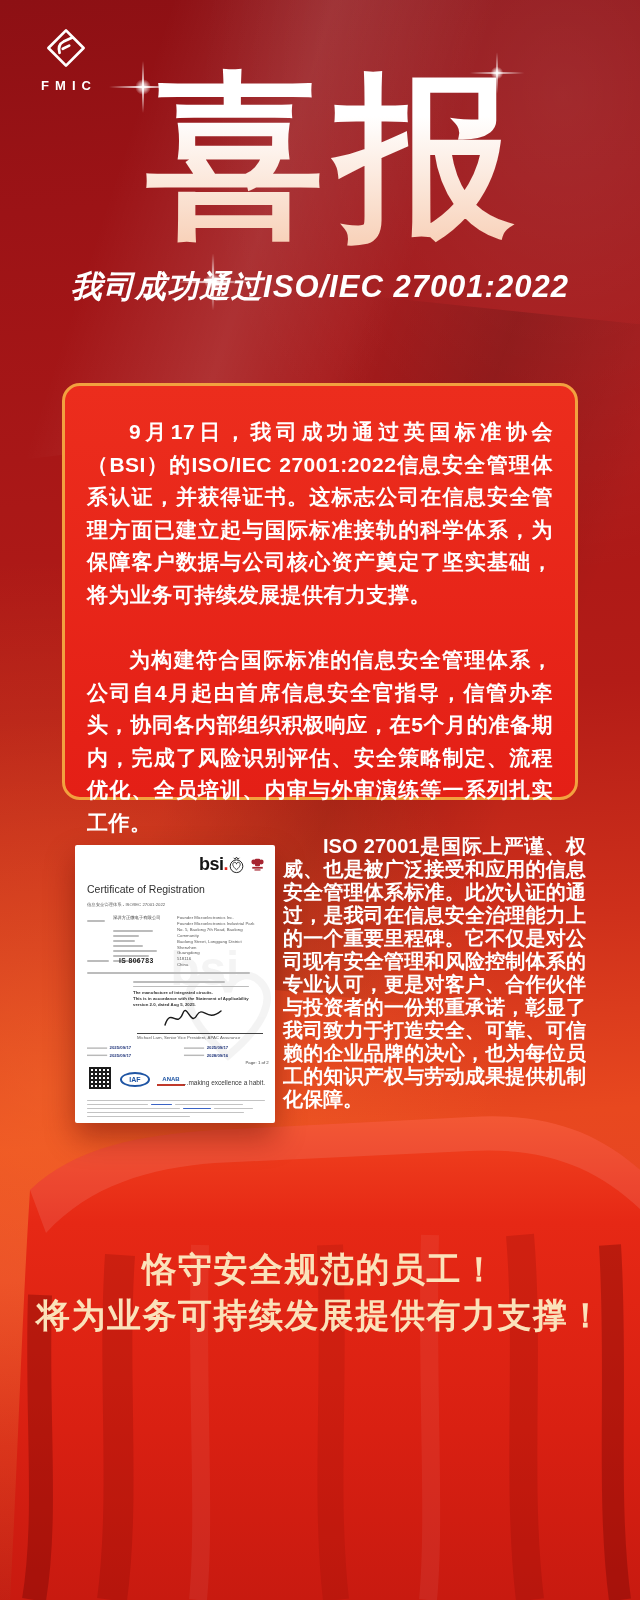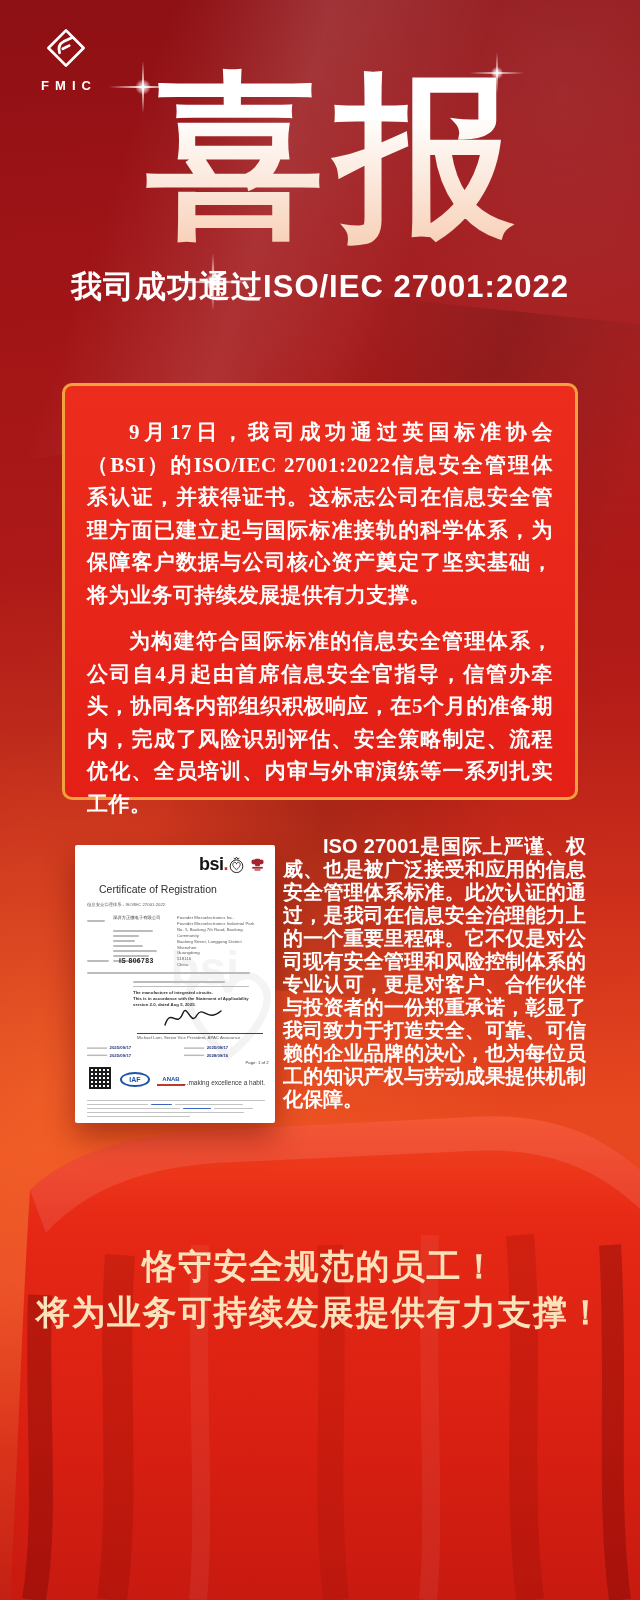--- a/index.html
+++ b/index.html
@@ -23,44 +23,44 @@
   .logo { position:absolute; left:28px; top:24px; width:76px; text-align:center; color:#fff; }
   .logo-text { font-size:13px; letter-spacing:6px; font-weight:700; margin-top:2px; padding-left:6px; }
 
   
   .title { position:absolute; top:64px; left:16px; width:100%; text-align:center;
     font-size:178px; line-height:1.05; font-weight:900; letter-spacing:12px;
     background:linear-gradient(180deg,#ffffff 28%,#f8d2ba 95%);
     -webkit-background-clip:text; background-clip:text; color:transparent; }
 
   .subtitle { position:absolute; top:268px; left:0; width:100%; text-align:center;
-    color:#ffffff; font-weight:800; font-size:31px; line-height:37px; letter-spacing:1px; }
+    color:#ffffff; font-weight:800; font-size:31px; line-height:37px; letter-spacing:1px;font-style:italic; }
 
   
   .announce-box { position:absolute; left:62px; top:383px; width:516px; height:417px;
-    border:3px solid #f2a13f; border-radius:10px;
+    border:3px solid #f2a13f; border-radius:18px;
     background:linear-gradient(180deg,#ec2d1d,#e41f16);
-    padding:30px 22px 2px 22px;font-family:Liberation Serif, serif; }
+    padding:30px 22px 2px 22px; }
   .announce-box p { margin:0; color:#fff; font-size:21px; line-height:32.5px;
     font-weight:700; text-align:justify; text-indent:2em; letter-spacing:0.5px; }
-  .announce-box p + p { margin-top:14px; }
+  .announce-box p + p { margin-top:33px; }
 
   
   .table-svg { position:absolute; left:0; top:1095px; }
 
   
   .cert { position:absolute; left:75px; top:845px; width:200px; height:278px;
     background:#fff; border-radius:2px; overflow:hidden;
     box-shadow:0 14px 30px rgba(95,8,4,0.45); color:#222; }
   .cert-head { position:absolute; left:12px; top:10px; right:10px; display:flex;
     justify-content:flex-end; align-items:flex-start; }
   .bsi-word { font-size:18px; font-weight:800; letter-spacing:-0.5px; color:#141414; line-height:1; }
   .bsi-dot { color:#e2231a; }
   .cert-marks { display:flex; gap:5px; align-items:flex-start; }
-  .cert-title { position:absolute; left:12px; top:38px; font-size:10.5px; color:#2f2f2f; letter-spacing:0;margin-left:12px; }
+  .cert-title { position:absolute; left:12px; top:38px; font-size:10.5px; color:#2f2f2f; letter-spacing:0; }
   .micro { font-size:9px; line-height:1.35; color:#5a5a5a; transform:scale(0.48);
     transform-origin:0 0; width:208%; }
   .micro .ln { display:block; white-space:nowrap; }
   .cert-scheme { position:absolute; left:12px; top:57px; width:176px; color:#7b6a6a; }
   .cert-cols { position:absolute; left:12px; top:70px; width:180px; display:flex; }
   .col-label { width:26px; padding-top:2px; }
   .col-cn { width:64px; }
   .col-en { width:90px; }
   .bar { height:2px; background:#bcbcbc; border-radius:1px; margin:3px 0; }
   .cert-no { position:absolute; left:12px; top:112px; display:flex; align-items:center; gap:10px; }
@@ -94,21 +94,21 @@
   .cert-wm { position:absolute; right:-28px; top:92px; opacity:0.08; }
 
   
   .iso-par { position:absolute; left:283px; top:835px; width:303px; color:#fff;
     font-size:20px; line-height:23px; font-weight:700; text-align:justify; text-indent:2em; }
 
   
   .slogan { position:absolute; top:1246px; left:0; width:100%; text-align:center;
     font-weight:800; font-size:34px; line-height:46px; letter-spacing:1.5px; }
   .slogan .ln1 { color:#ffffff; }
-  .slogan .cream { color:#fbe2ba;font-family:Liberation Mono, monospace; }
+  .slogan .cream { color:#fbe2ba; }
 
   
   .sparkle { position:absolute; width:0; height:0; }
   .sparkle .rh { position:absolute; left:-34px; top:-1px; width:68px; height:2px;
     background:linear-gradient(90deg,transparent,rgba(255,255,255,0.95),transparent); }
   .sparkle .rv { position:absolute; left:-1px; top:-26px; width:2px; height:52px;
     background:linear-gradient(180deg,transparent,rgba(255,255,255,0.95),transparent); }
   .sparkle .core { position:absolute; left:-8px; top:-8px; width:16px; height:16px; border-radius:50%;
     background:radial-gradient(circle,#fff 0%,rgba(255,255,255,0.5) 40%,transparent 70%); }
 </style>

